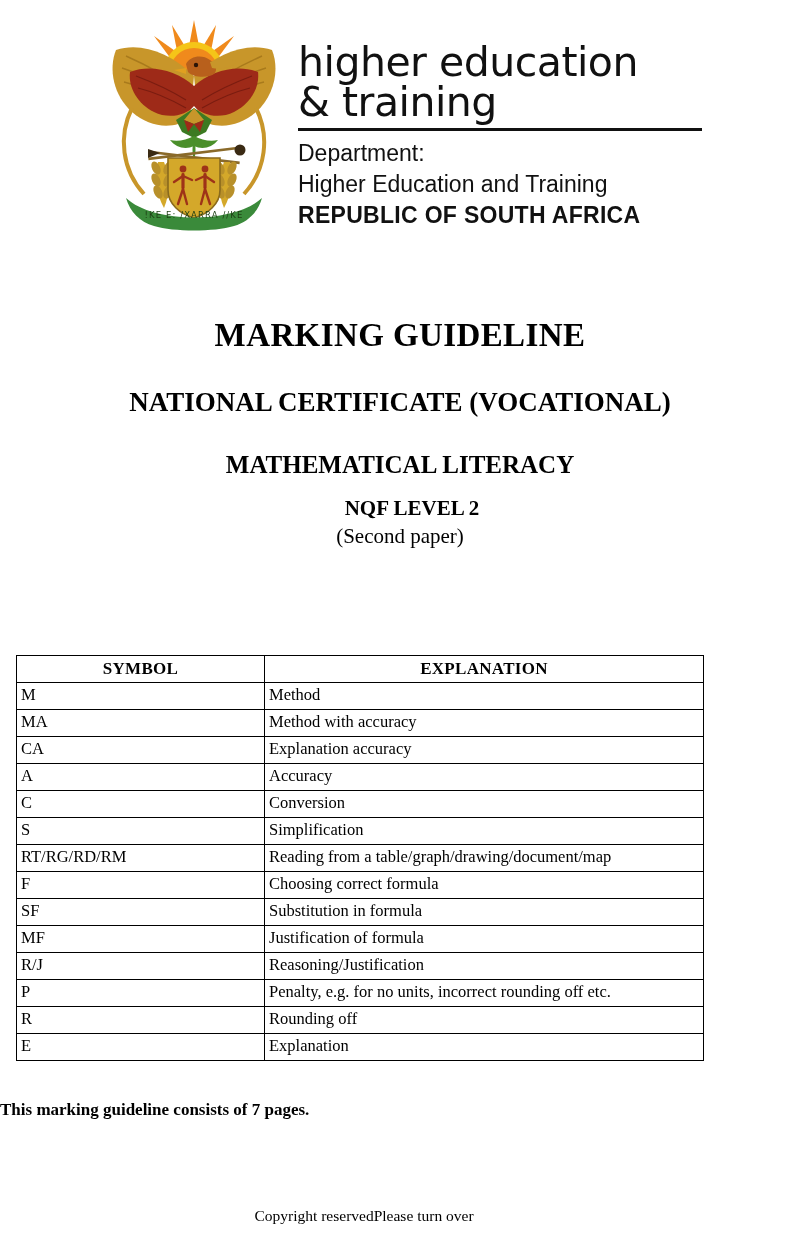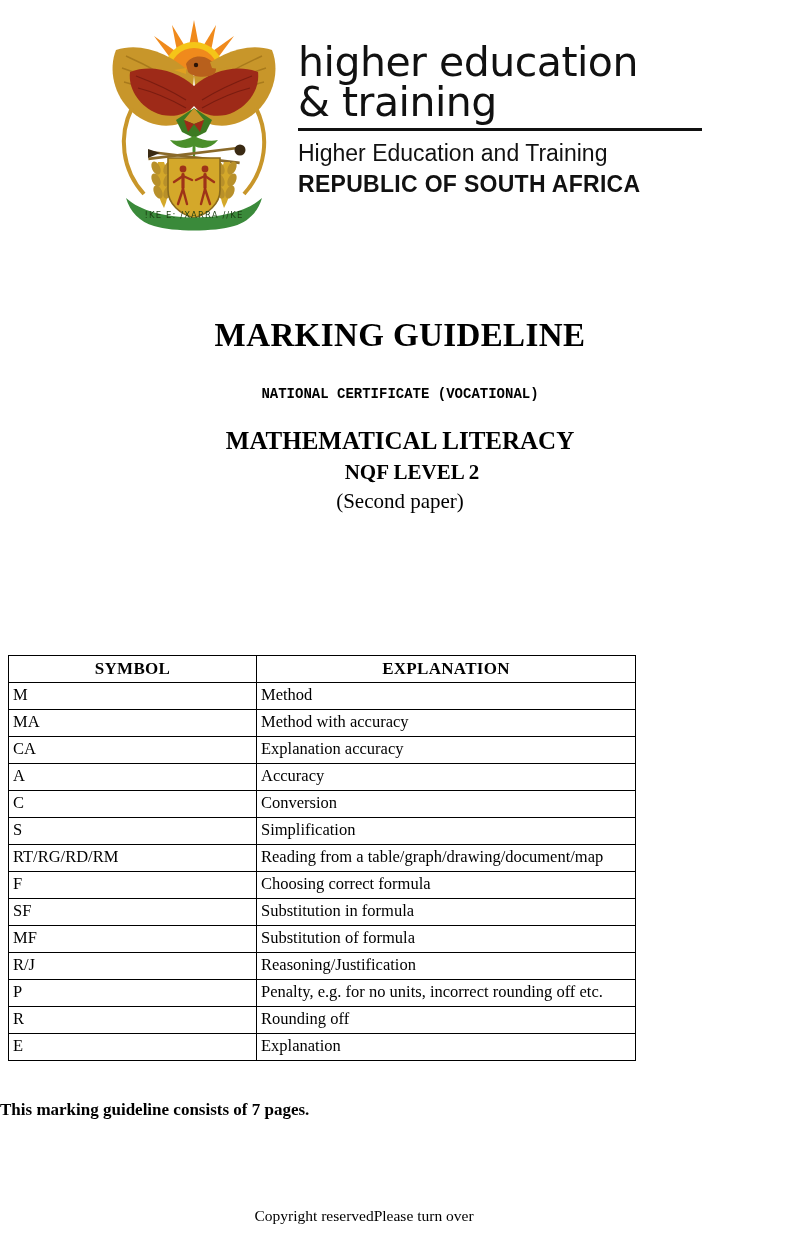--- a/index.html
+++ b/index.html
@@ -77,58 +77,57 @@
     width: 800px;
     text-align: center;
   }
   .t-main {
     font-size: 33px;
     font-weight: bold;
     letter-spacing: 0.4px;
     line-height: 1.2;
   }
   .t-sub1 {
-    font-size: 14px;
+    font-size: 27px;
     font-weight: bold;
     margin-top: 30px;
     line-height: 1.2;
-    font-family: Liberation Mono, monospace;
   }
   .t-sub2 {
     font-size: 25px;
     font-weight: bold;
-    margin-top: 24px;
+    margin-top: 32px;
     line-height: 1.2;
   }
   .t-sub3 {
     font-size: 21px;
     font-weight: bold;
-    margin-top: 4px;
+    margin-top: 16px;
     line-height: 1.2;
     padding-left: 24px;
   }
   .t-sub4 {
     font-size: 21px;
     font-weight: normal;
     margin-top: 3px;
     line-height: 1.2;
   }
   .t-date {
     font-size: 20px;
     font-weight: bold;
     margin-top: 29px;
     line-height: 1.2;
   }
 
   
   .sym-table {
     position: absolute;
     top: 655px;
-    left: 8px;
-    width: 628px;
+    left: 16px;
+    width: 688px;
     border-collapse: collapse;
     table-layout: fixed;
   }
   .sym-table td, .sym-table th {
     border: 1.6px solid #000000;
     font-size: 16.5px;
     height: 25px;
     padding: 0 0 1px 4px;
     vertical-align: middle;
     line-height: 1.15;
@@ -288,20 +287,21 @@
 
       <path d="M28 186 C56 212 136 212 164 186 C160 200 150 210 136 214 C116 220 76 220 56 214 C42 210 32 200 28 186 Z" fill="#3a8a3a"></path>
       <text x="96" y="206" text-anchor="middle" font-family="DejaVu Sans, sans-serif" font-size="8.5" letter-spacing="1.1" fill="#1d3f14">!KE E: /XARRA //KE</text>
     </svg>
   </div>
 
   <div class="logo-text">
     <div class="logo-line1">higher education</div>
     <div class="logo-line2">&amp; training</div>
     <div class="logo-rule"></div>
+    <div class="dept-line">Department:</div>
     <div class="dept-line">Higher Education and Training</div>
     <div class="dept-line bold">REPUBLIC OF SOUTH AFRICA</div>
   </div>
 </div>
 
 <div class="titles">
   <div class="t-main">MARKING GUIDELINE</div>
   <div class="t-sub1">NATIONAL CERTIFICATE (VOCATIONAL)</div>
   <div class="t-sub2">MATHEMATICAL LITERACY</div>
   <div class="t-sub3">NQF LEVEL 2</div>
@@ -347,21 +347,21 @@
     <tr>
       <td class="col-sym">F</td>
       <td>Choosing correct formula</td>
     </tr>
     <tr>
       <td class="col-sym">SF</td>
       <td>Substitution in formula</td>
     </tr>
     <tr>
       <td class="col-sym">MF</td>
-      <td>Substitution of formula</td>
+      <td>Justification of formula</td>
     </tr>
     <tr>
       <td class="col-sym">R/J</td>
       <td>Reasoning/Justification</td>
     </tr>
     <tr>
       <td class="col-sym">P</td>
       <td>Penalty, e.g. for no units, incorrect rounding off etc.</td>
     </tr>
     <tr>

